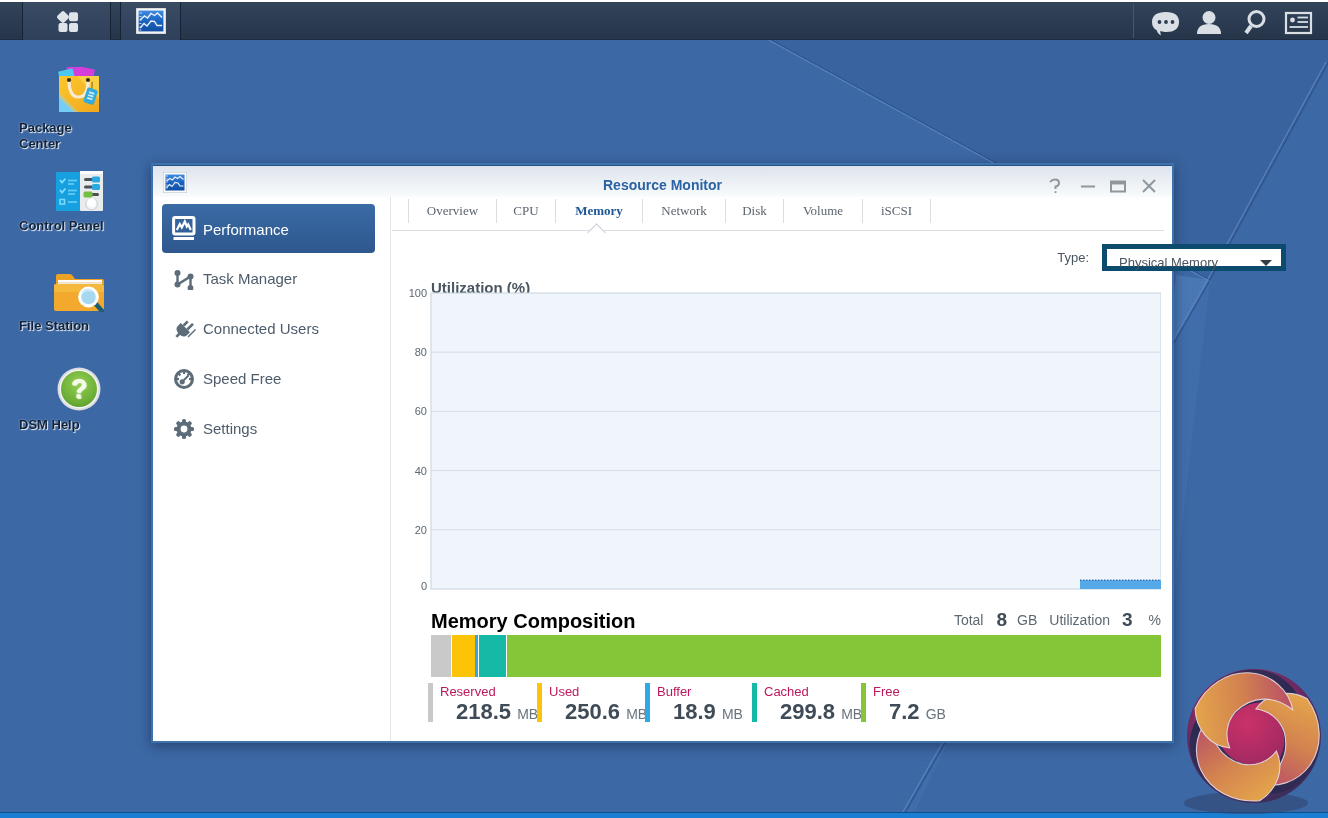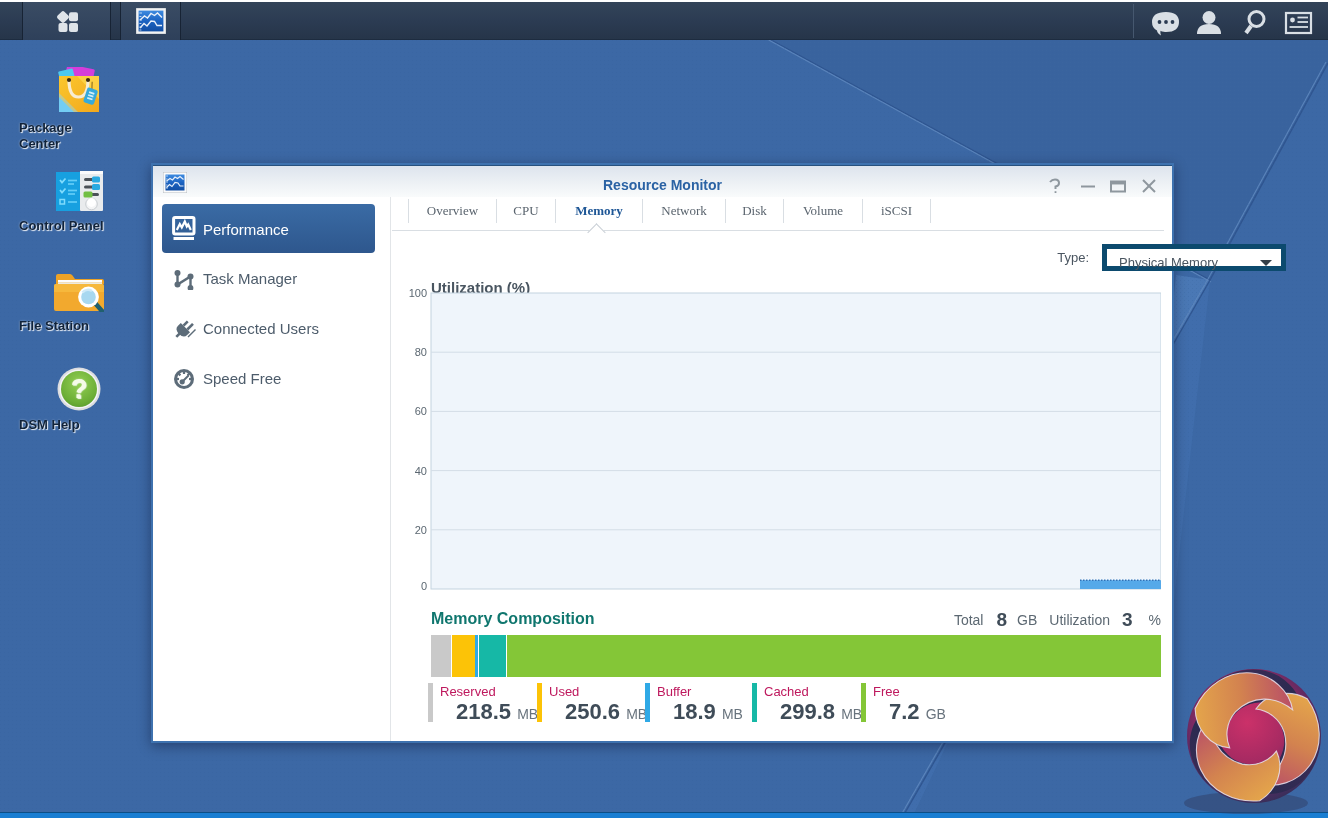--- a/index.html
+++ b/index.html
@@ -54,21 +54,21 @@
   #typelbl { position:absolute; right:207px; top:6px; }
   #dropdown { position:absolute; right:10px; top:0; width:184px; height:27px; background:#fff;
      border:5px solid #0c4a6e; }
   #dropdown span { position:absolute; left:12px; top:6px; }
   #droparrow { position:absolute; right:9px; top:11px; width:0; height:0;
      border-left:6px solid transparent; border-right:6px solid transparent; border-top:6px solid #333f48; }
 
   #charttitle { position:absolute; left:39px; top:76px; font-size:15px; font-weight:bold; color:#4a5661;margin-top:6px; }
   #chart { position:absolute; left:13px; top:92px; }
 
-  #memtitle { position:absolute; left:39px; top:413px; font-size:16px; font-weight:bold; color:#0f766e; }
+  #memtitle { position:absolute; left:39px; top:413px; font-size:20px; font-weight:bold; color:#000000; }
   #memtotals { position:absolute; right:11px; top:411px; font-size:14px; color:#5c6872; }
   #memtotals b { font-size:19px; color:#3f4c58; position:relative; top:1px; }
 
   #membar { position:absolute; left:39px; top:438px; width:730px; height:42px; background:#fff; display:flex; }
   #membar div { height:42px; }
 
   .leg { position:absolute; top:486px; width:108px; }
   .leg .cb { position:absolute; left:0; top:0; width:5px; height:39px; }
   .leg .nm { position:absolute; left:12px; top:1px; font-size:13px; color:#be185d; white-space:nowrap; }
   .leg .vl { position:absolute; left:12px; top:16px; font-size:22px; font-weight:bold; color:#3f4c58; white-space:nowrap;margin-left:16px; }
@@ -386,20 +386,39 @@
             <line x1="3" y1="11" x2="6" y2="11"></line>
             <line x1="16" y1="11" x2="19" y2="11"></line>
             <line x1="5.3" y1="5.3" x2="7.4" y2="7.4"></line>
             <line x1="16.7" y1="5.3" x2="14.6" y2="7.4"></line>
           </g>
           <line x1="9.5" y1="13.5" x2="15.5" y2="7.5" stroke="#5d6c79" stroke-width="2"></line>
           <circle cx="9.2" cy="13.8" r="2.6" fill="#5d6c79"></circle>
         </svg>
         <span>Speed Free</span>
         </div>
+      <div class="mitem" style="top:207px;">
+        <svg width="22" height="22" viewBox="0 0 22 22" style="position:absolute;left:20px;top:14px;">
+          <g fill="#5d6c79">
+            <circle cx="11" cy="11" r="7.6"></circle>
+            <g>
+              <rect x="9" y="1" width="4" height="4.4" rx="1.6"></rect>
+              <rect x="9" y="16.6" width="4" height="4.4" rx="1.6"></rect>
+              <rect x="1" y="9" width="4.4" height="4" rx="1.6"></rect>
+              <rect x="16.6" y="9" width="4.4" height="4" rx="1.6"></rect>
+              <rect x="9" y="1" width="4" height="4.4" rx="1.6" transform="rotate(45 11 11)"></rect>
+              <rect x="9" y="16.6" width="4" height="4.4" rx="1.6" transform="rotate(45 11 11)"></rect>
+              <rect x="1" y="9" width="4.4" height="4" rx="1.6" transform="rotate(45 11 11)"></rect>
+              <rect x="16.6" y="9" width="4.4" height="4" rx="1.6" transform="rotate(45 11 11)"></rect>
+            </g>
+          </g>
+          <circle cx="11" cy="11" r="3.4" fill="#ffffff"></circle>
+        </svg>
+        <span>Settings</span>
+        </div>
     </div>
 
     <div id="content">
       <div id="tabs">
         <div class="tab" style="left:16px;width:88px;">Overview</div>
         <div class="tab" style="left:104px;width:59px;">CPU</div>
         <div class="tab" style="left:163px;width:87px;font-weight:bold;color:#1f5796;">Memory</div>
         <div class="tab" style="left:250px;width:83px;">Network</div>
         <div class="tab" style="left:333px;width:58px;">Disk</div>
         <div class="tab" style="left:391px;width:79px;">Volume</div>

